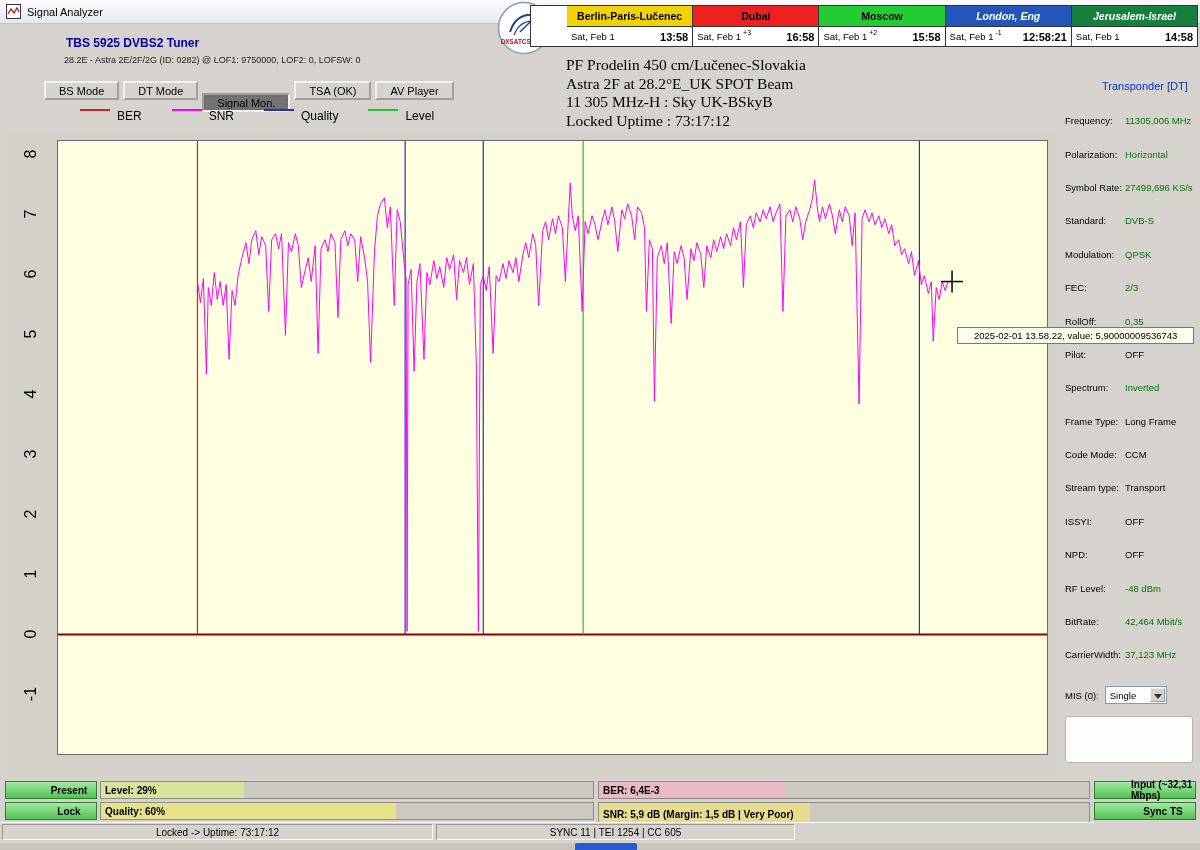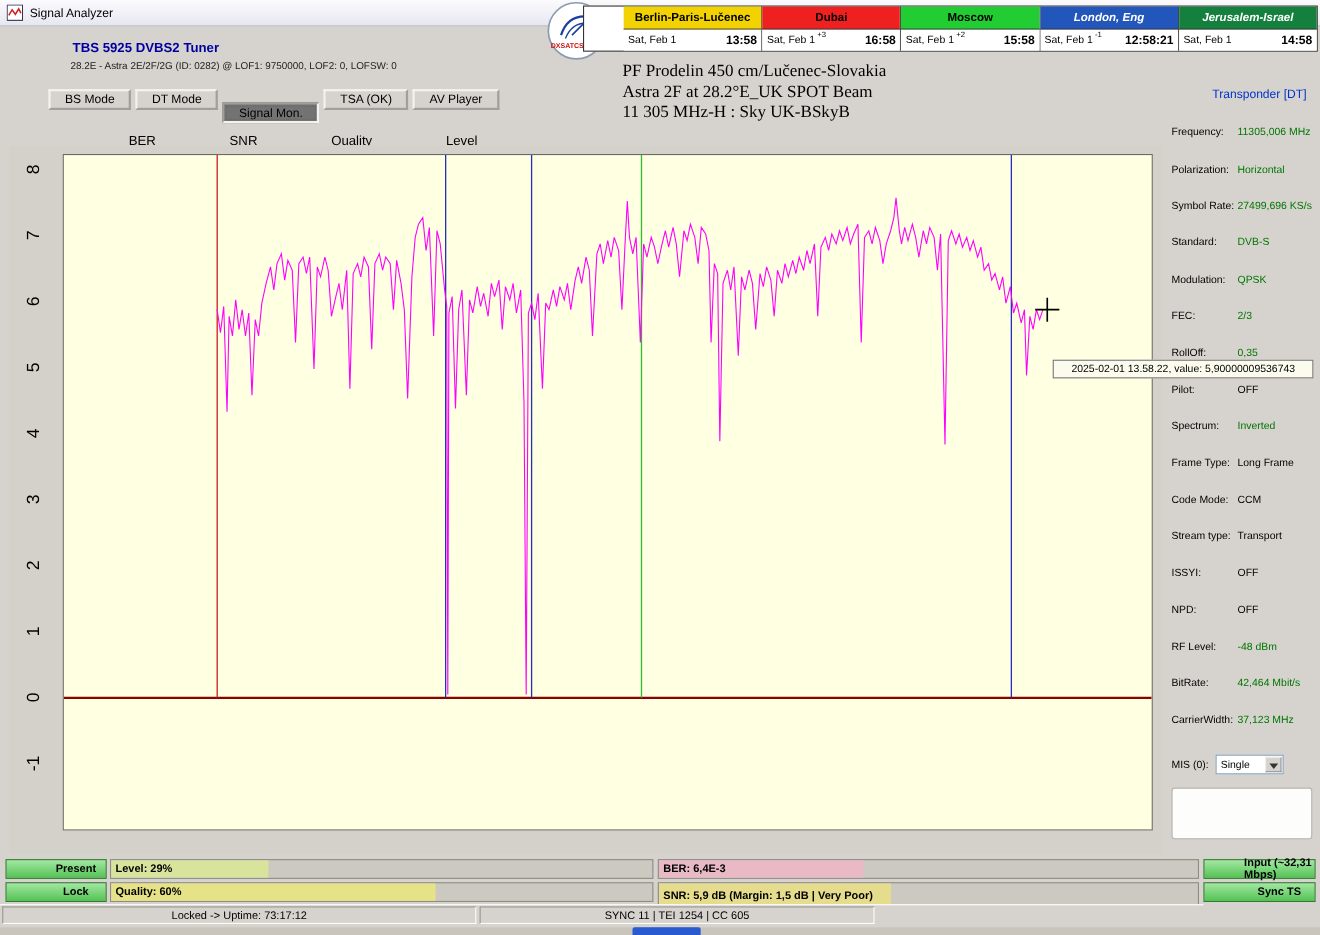--- a/index.html
+++ b/index.html
@@ -16,21 +16,21 @@
 .clock-head{height:21px;font-size:10.5px;font-weight:bold;display:flex;align-items:center;justify-content:center;border-bottom:1px solid #333;white-space:nowrap;}
 .clock-body{height:19px;background:#fff;display:flex;align-items:center;font-size:9.5px;padding:0 4px;}
 .c-date{flex:0 0 auto;}
 .c-off{font-size:7px;margin-left:2px;flex:1;position:relative;top:-4px;}
 .c-time{font-weight:bold;font-size:11px;}
 #info-block{left:530px;top:56px;font-family:"Liberation Serif",serif;font-size:15.5px;line-height:18.5px;z-index:4;}
 #tabs{left:8px;top:81px;display:flex;gap:4px;}
 .tab{height:19px;padding:0 13px;font-size:11px;background:#d6d3ce;border:2px outset #f4f2ee;display:flex;align-items:center;cursor:default;}
 .tab.active{border-style:inset;background:#737373;outline:1px dotted #666;outline-offset:-4px;margin-top:12px;}
 #legend{left:44px;top:109px;display:flex;gap:30px;align-items:center;font-size:12px;}
-.leg-item{display:flex;align-items:flex-end;gap:7px;margin-top:12px;}
+.leg-item{display:flex;align-items:flex-start;gap:7px;}
 .leg-line{width:30px;height:2px;}
 #chart-wrap{left:8px;top:132px;width:1048px;height:645px;background:#d4d1ca;}
 #plot{position:absolute;left:49px;top:8px;width:991px;height:615px;background:#ffffe1;border:1px solid #6a6a6a;cursor:crosshair;}
 #chart-svg{display:block;}
 .ytick{position:absolute;left:6px;width:34px;text-align:center;font-size:16px;transform:rotate(-90deg);color:#000;}
 #tooltip{left:957px;top:291px;height:17px;background:#fbfbee;border:1px solid #777;font-size:9.5px;line-height:15px;padding:0 16px;z-index:30;white-space:nowrap;margin-top:36px;}
 #tp-panel{left:1062px;top:80px;width:136px;height:634px;}
 #tp-title{color:#0033cc;font-size:11px;margin-left:4px;}
 #tp-rows{position:absolute;left:0;top:24px;width:136px;}
 .tp-row{height:33.4px;display:flex;align-items:center;font-size:9.5px;padding:0 3px;white-space:nowrap;}
@@ -115,20 +115,21 @@
         <span class="c-off"></span>
         <span class="c-time">14:58</span>
       </div>
     </div>
   </div>
 
 <div class="abs" id="info-block">
   <div>PF Prodelin 450 cm/Lučenec-Slovakia</div>
   <div>Astra 2F at 28.2°E_UK SPOT Beam</div>
   <div>11 305 MHz-H : Sky UK-BSkyB</div>
+  <div>Locked Uptime : 73:17:12</div>
 </div>
 
 <div class="abs" id="tabs">
     <div class="tab">BS Mode</div>
     <div class="tab">DT Mode</div>
     <div class="tab active">Signal Mon.</div>
     <div class="tab">TSA (OK)</div>
     <div class="tab">AV Player</div>
   </div>
 

